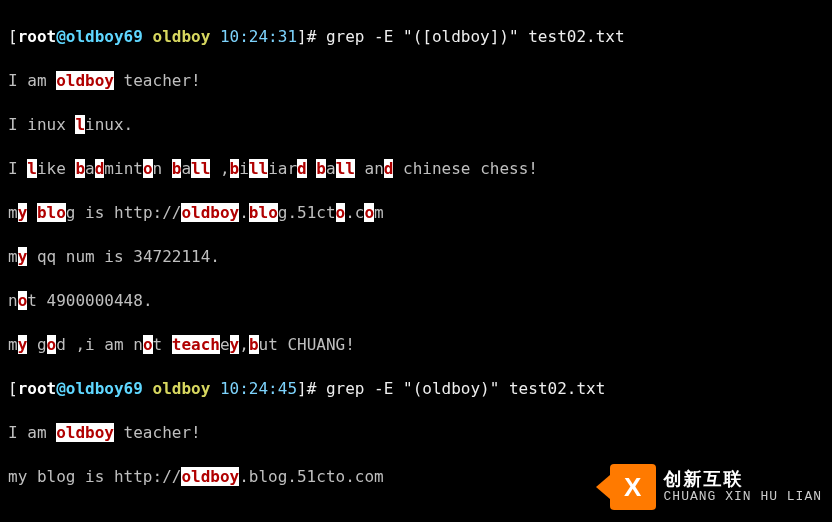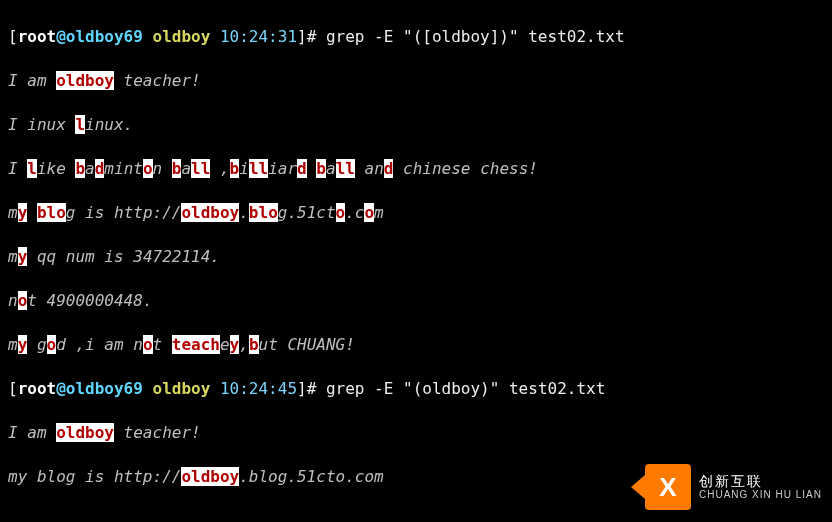--- a/index.html
+++ b/index.html
@@ -16,21 +16,21 @@
   }
   .terminal {
     padding: 4px 8px;
     white-space: pre;
   }
   .red    { color: #ffffff; font-weight: bold; }
   .cyan   { color: #5fd7ff; font-weight: bold; }
   .yellow { color: #d7d75f; font-weight: bold; }
   .green  { color: #7dd3fc; font-weight: normal; }
   .white  { color: #eeeeee; }
-  .gray   { color: #bfbfbf; font-style: italic; }
+  .gray   { color: #bfbfbf; }
   .hl {
     background: #fff;
     color: #b00000;
     font-weight: bold;
   }
   .watermark {
     position: absolute;
     right: 10px;
     bottom: 12px;
     display: flex;
@@ -61,22 +61,22 @@
     width: 0; height: 0;
     border-top: 12px solid transparent;
     border-bottom: 12px solid transparent;
     border-right: 14px solid #ff7a00;
   }
   .watermark .txt {
     display: flex;
     flex-direction: column;
     line-height: 1.1;
   }
-  .watermark .txt .cn { font-size: 14px; font-weight: normal; letter-spacing: 2px; }
-  .watermark .txt .py { font-size: 10px; letter-spacing: 1px; color: #ccc; }
+  .watermark .txt .cn { font-size: 18px; font-weight: bold; letter-spacing: 2px; }
+  .watermark .txt .py { font-size: 13px; letter-spacing: 1px; color: #ccc; font-family: Liberation Mono, monospace; }
 </style>
 </head>
 <body>
 
 <div class="terminal">
 <div><span class="white">[</span><span class="red">root</span><span class="cyan">@</span><span class="cyan">oldboy69</span><span class="white"> </span><span class="yellow">oldboy</span><span class="white"> </span><span class="green">10:24:31</span><span class="white">]# </span><span class="white"><span>grep</span> <span>-E</span> <span>"([oldboy])"</span> <span>test02.txt</span></span></div>
 <div><span class="gray">I am </span><span class="hl">oldboy</span><span class="gray"> teacher!</span></div>
 <div><span class="gray">I inux </span><span class="hl">l</span><span class="gray">inux.</span></div>
 <div><span class="gray">I </span><span class="hl">l</span><span class="gray">ike </span><span class="hl">b</span><span class="gray">a</span><span class="hl">d</span><span class="gray">mint</span><span class="hl">o</span><span class="gray">n </span><span class="hl">b</span><span class="gray">a</span><span class="hl">ll</span><span class="gray"> ,</span><span class="hl">b</span><span class="gray">i</span><span class="hl">ll</span><span class="gray">iar</span><span class="hl">d</span><span class="gray"> </span><span class="hl">b</span><span class="gray">a</span><span class="hl">ll</span><span class="gray"> an</span><span class="hl">d</span><span class="gray"> chinese chess!</span></div>
 <div><span class="gray">m</span><span class="hl">y</span><span class="gray"> </span><span class="hl">blo</span><span class="gray">g is http://</span><span class="hl">oldboy</span><span class="gray">.</span><span class="hl">blo</span><span class="gray">g.51ct</span><span class="hl">o</span><span class="gray">.c</span><span class="hl">o</span><span class="gray">m</span></div>

